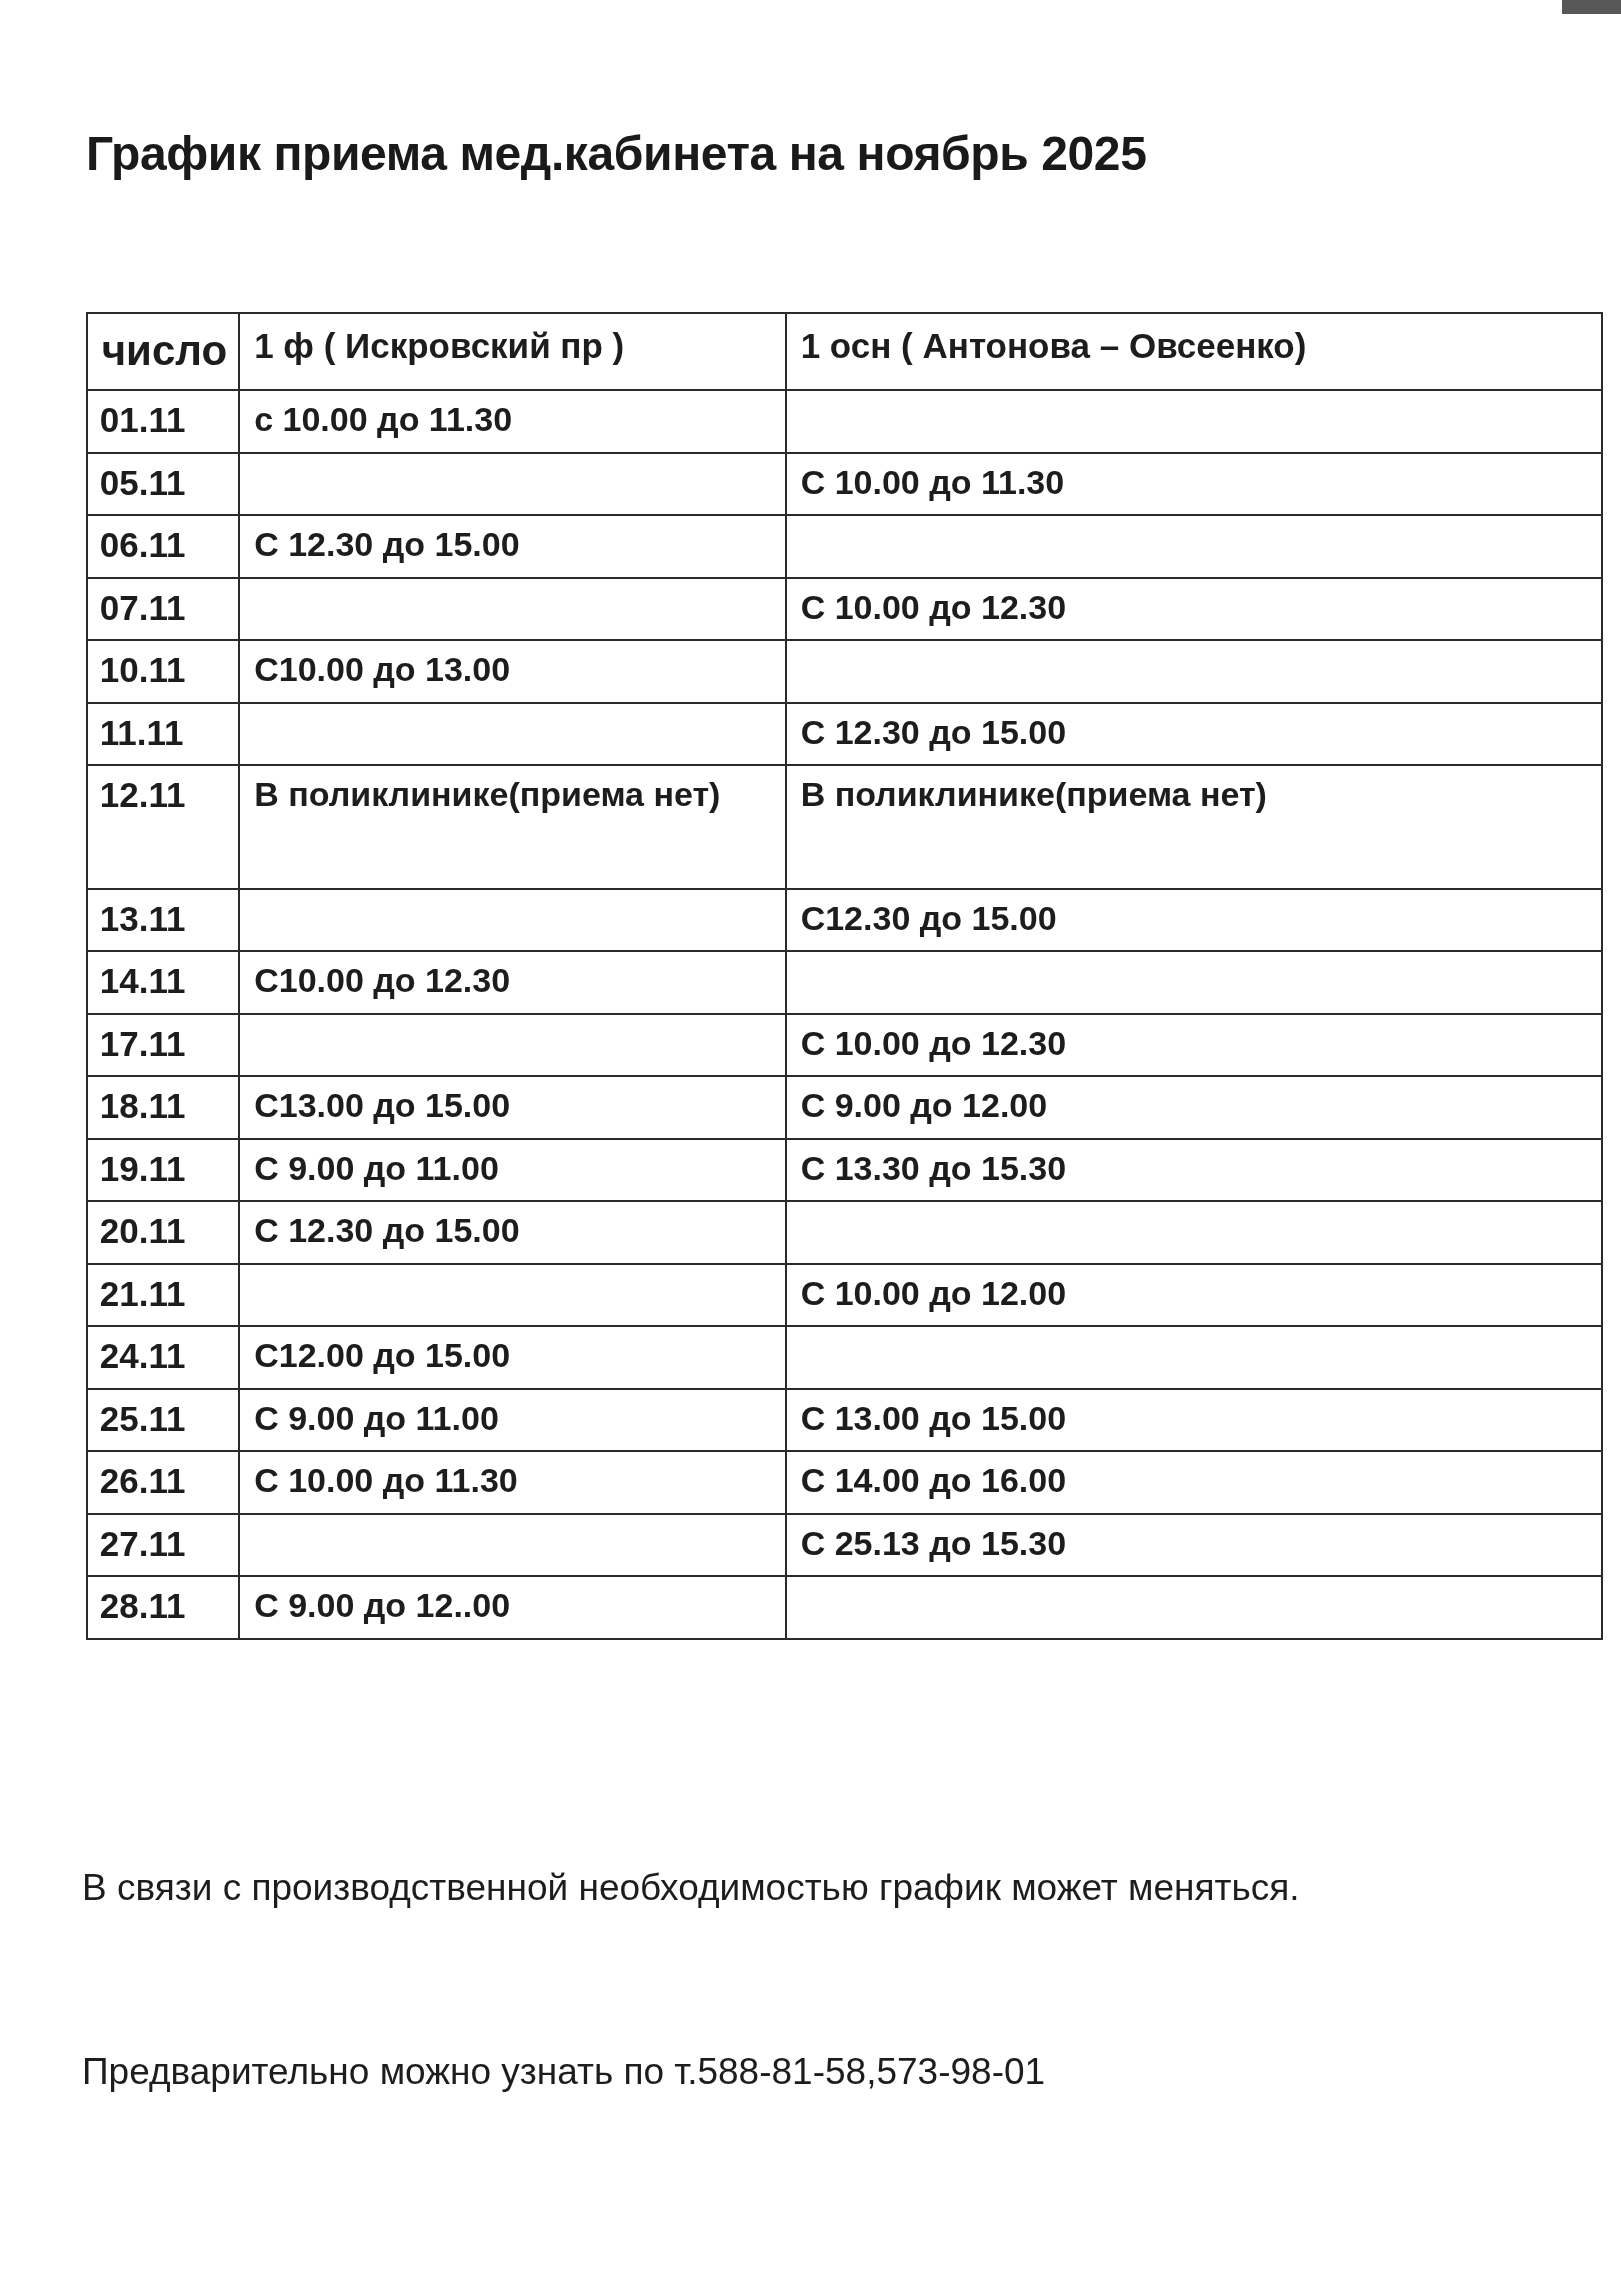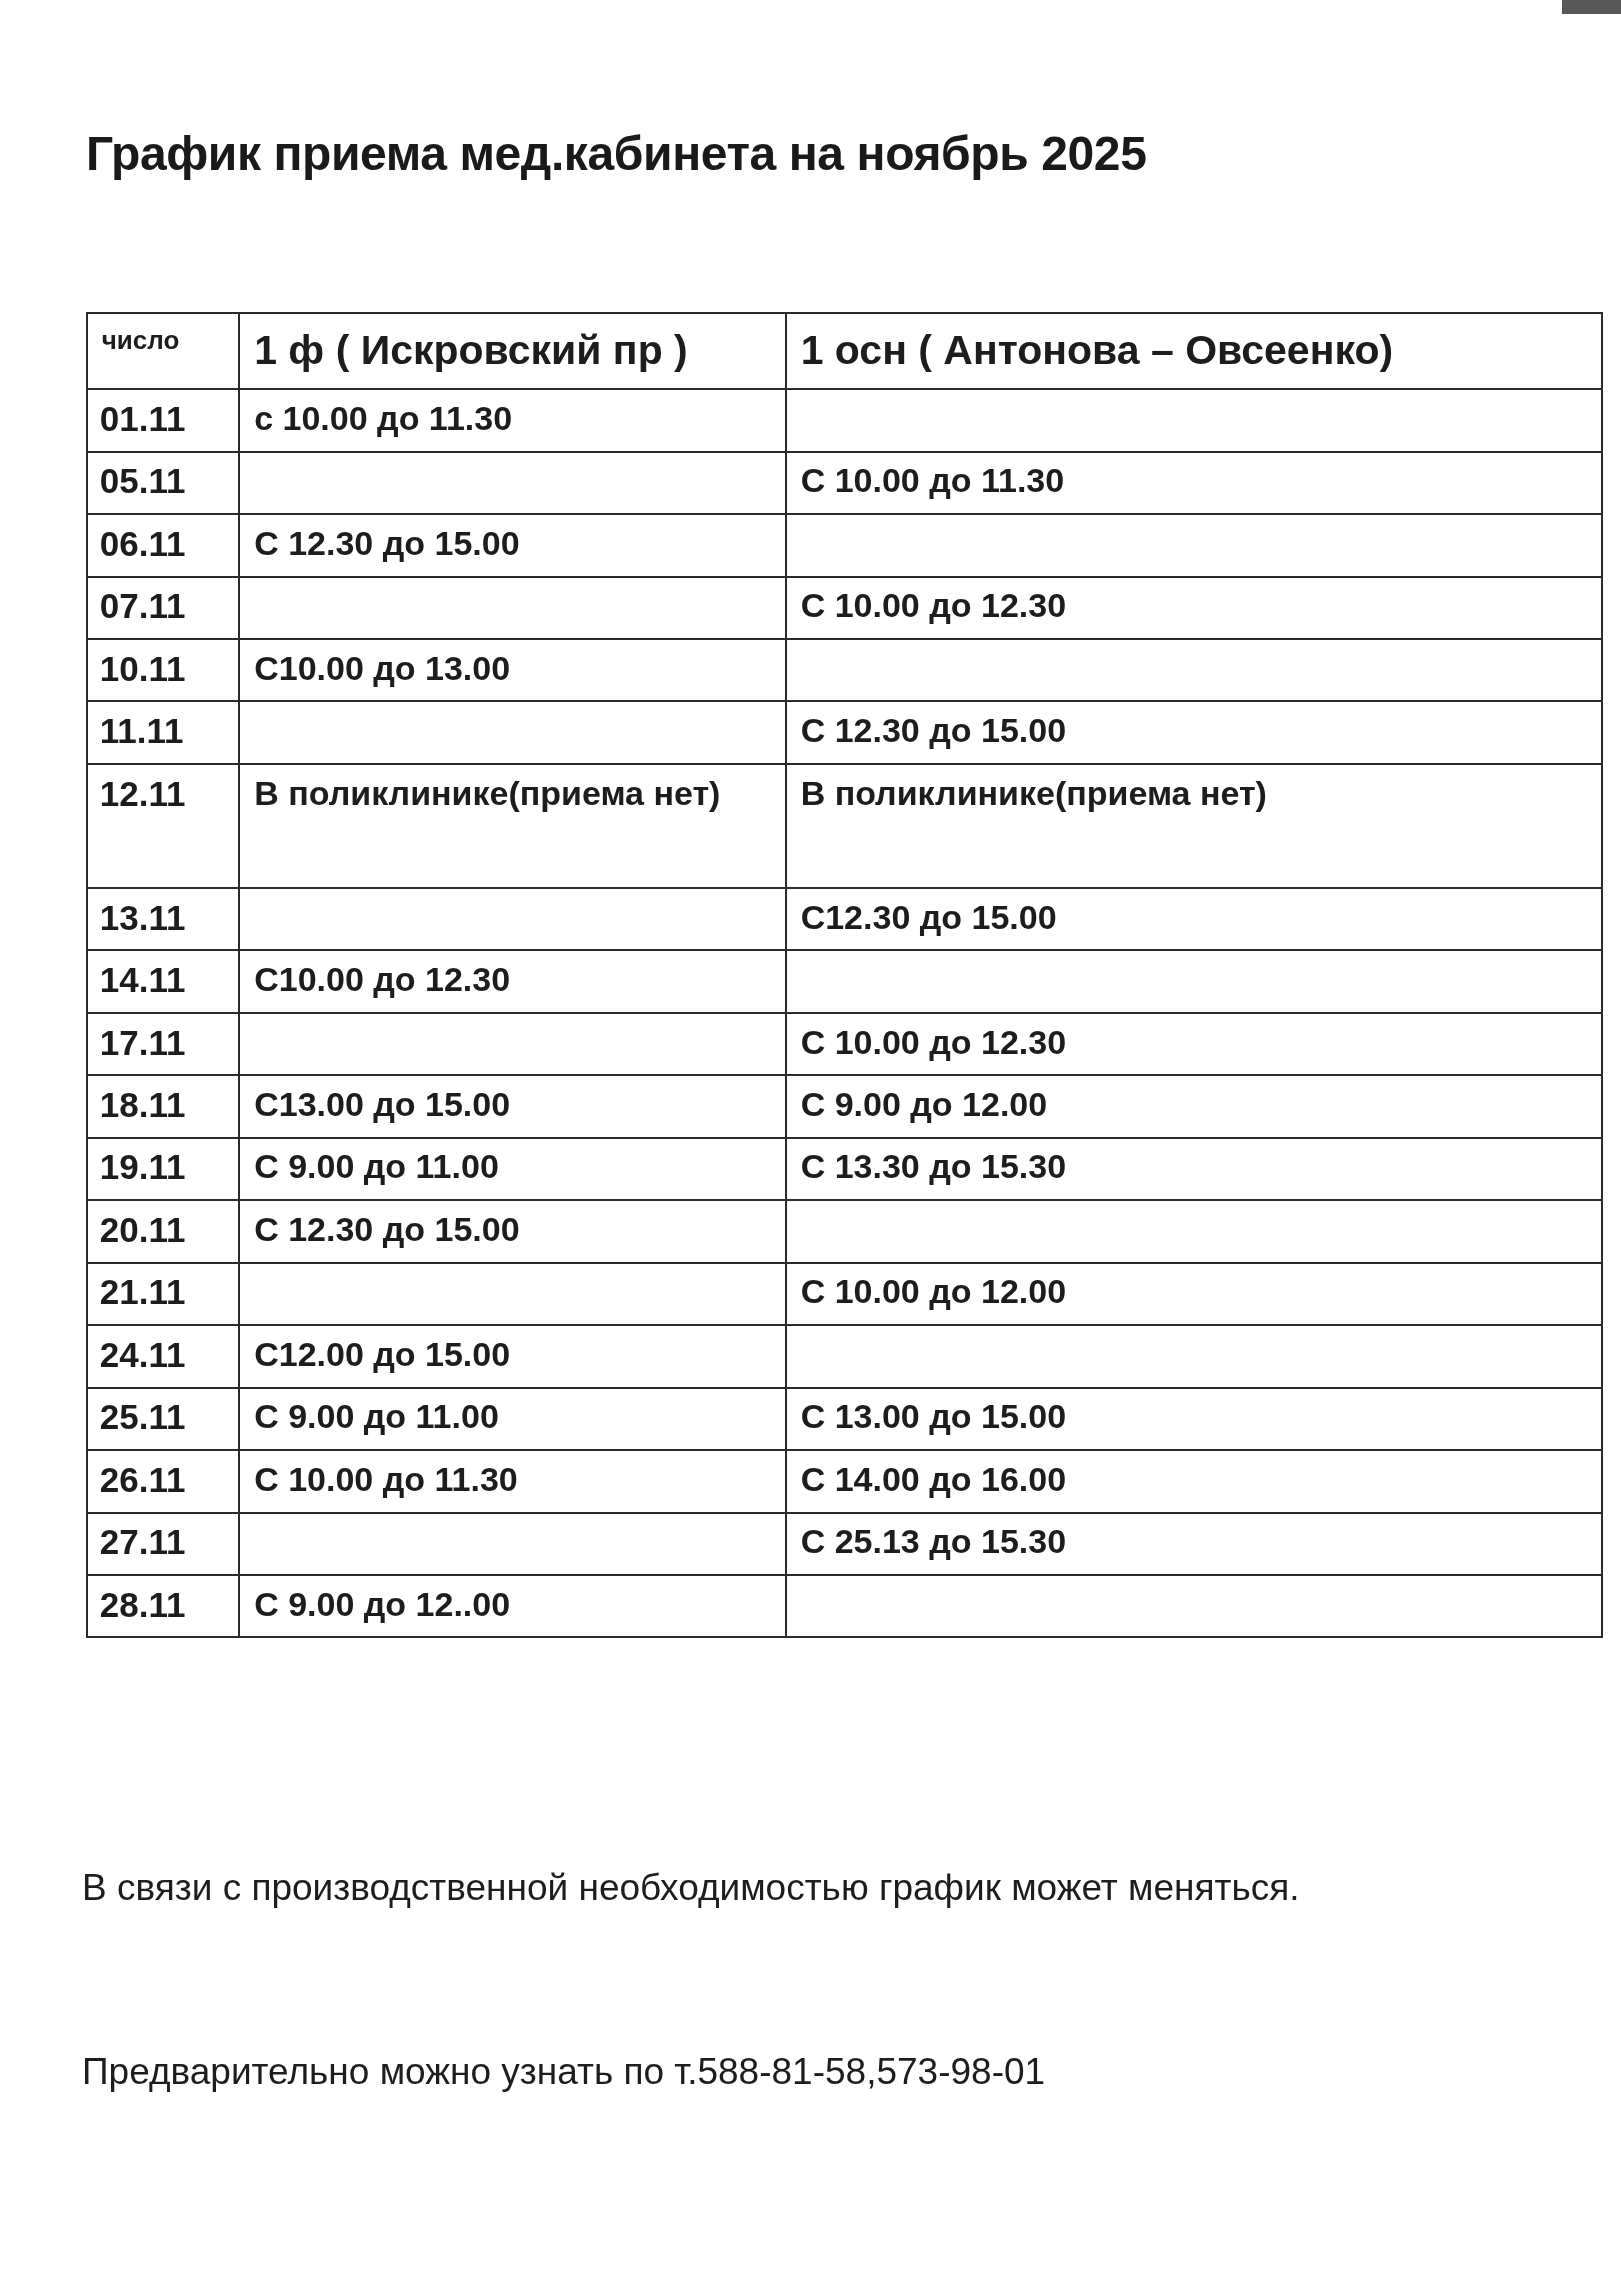--- a/index.html
+++ b/index.html
@@ -65,26 +65,26 @@
     font-weight: bold;
     text-align: left;
     color: #1d1d1f;
   }
   .col-date   { width: 125px; }
   .col-first  { width: 519px; }
   .col-second { width: 789px; }
 
   .schedule-table thead th {
     font-weight: bold;
-    font-size: 41px;
+    font-size: 35px;
     padding-top: 9.8px;
     padding-bottom: 11.8px;
   }
   .schedule-table thead th.col-date {
-    font-size: 26px;
+    font-size: 42px;
   }
   .hdr-branch { padding-right: 7.8px; }
 
   .schedule-table tbody td.date-cell {
     font-weight: bold;
     font-size: 35px;
     white-space: nowrap;
     padding-left: 11.8px;
   }
 

